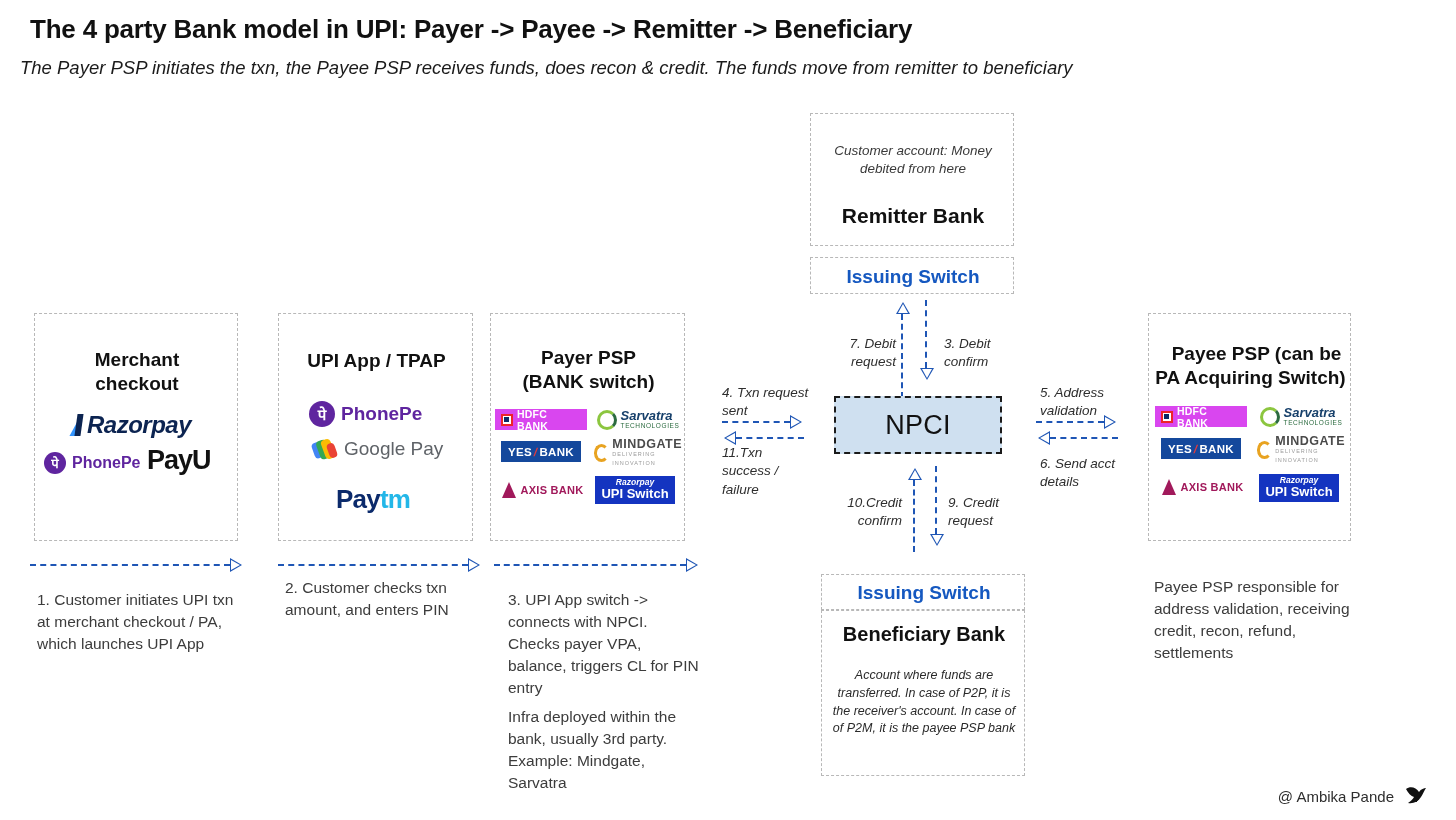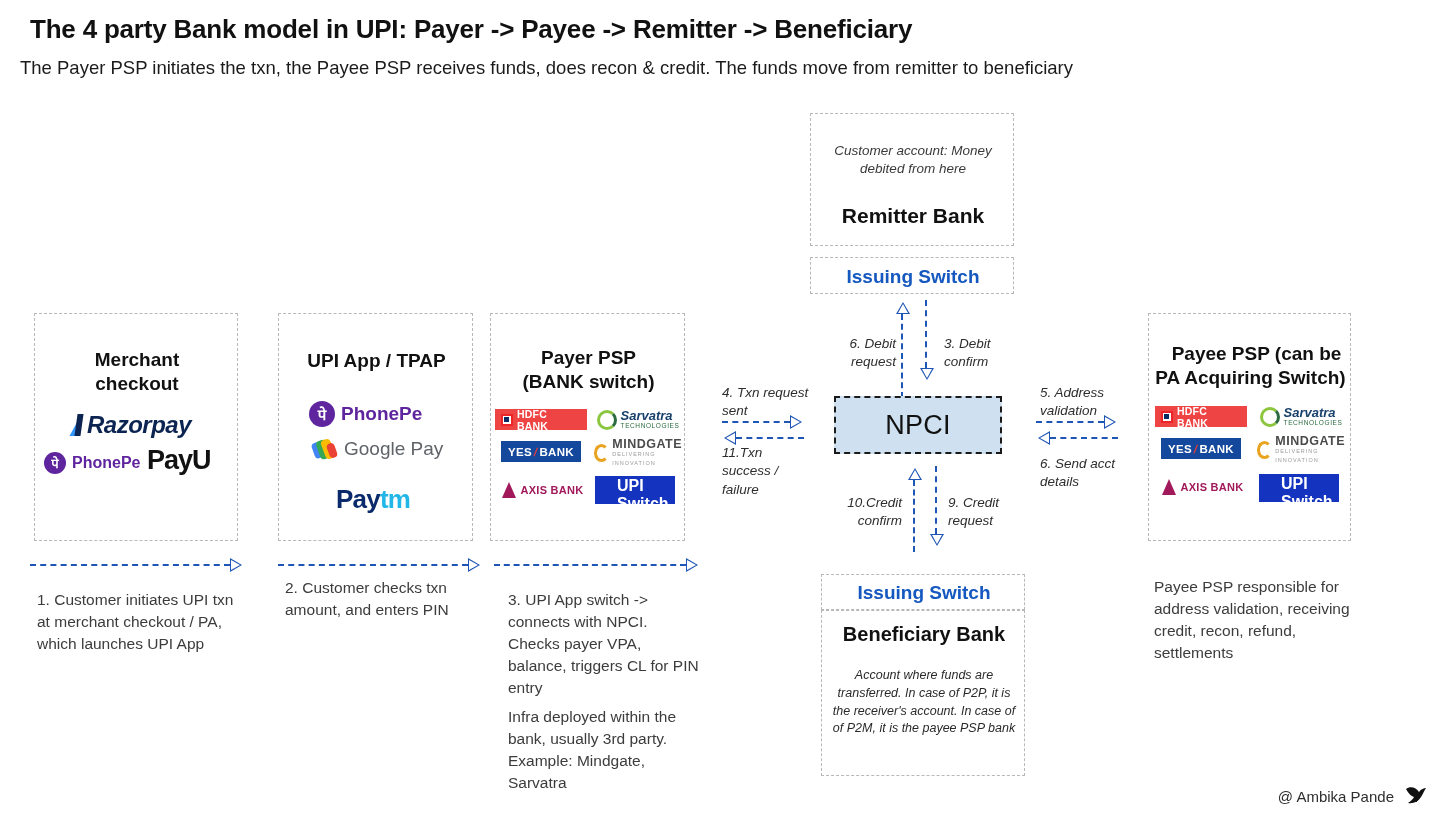--- a/index.html
+++ b/index.html
@@ -27,20 +27,21 @@
     left: 30px; top: 14px; width: 1320px;
     font-size: 26px;
     font-weight: bold;
     letter-spacing: -0.2px;
     color: #111111;
     white-space: nowrap;
   }
   .subtitle {
     left: 20px; top: 57px; width: 1360px;
     font-size: 18.5px;
+    font-style: italic;
     color: #1b1b1b;
     white-space: nowrap;
   }
 
   
   .dbox {
     border: 1.6px dashed #b8b8b8;
     box-sizing: border-box;
     background: #ffffff;
   }
@@ -162,21 +163,21 @@
   .paytm .a { color: #0b2a6b; }
   .paytm .b { color: #23b7e8; }
 
   
   .chip {
     position: absolute;
     display: flex; align-items: center; justify-content: center;
     box-sizing: border-box;
   }
   .hdfc {
-    background: #ef4444; color: #fff;
+    background: #d946ef; color: #fff;
     font-size: 10.5px; font-weight: bold; letter-spacing: 0.2px;
     gap: 4px; padding: 3px 6px;
   }
   .hdfc .sq {
     width: 12px; height: 12px; background: #fff;
     border: 2px solid #ed232a; box-sizing: border-box;
     display: flex; align-items: center; justify-content: center;
   }
   .hdfc .sq b { width: 5px; height: 5px; background: #0a2a66; display: block; }
 
@@ -211,21 +212,21 @@
     box-sizing: border-box;
   }
   .mg-t1 { font-size: 12.5px; font-weight: bold; color: #4b4b4b; letter-spacing: 0.5px; line-height: 1; }
   .mg-t2 { font-size: 5.5px; color: #9a9a9a; letter-spacing: 1px; line-height: 1.6; }
 
   .upiswitch {
     background: #1434c0; color: #fff; flex-direction: column;
     padding: 3px 6px; line-height: 1.15;
   }
   .upiswitch .r { font-size: 8.5px; font-weight: bold; font-style: italic; }
-  .upiswitch .s { font-size: 16px; font-weight: bold; margin-left: 16px; }
+  .upiswitch .s { font-size: 13px; font-weight: bold; }
   .hline {
     position: absolute; height: 0;
     border-top: 2px dashed #1f56b5;
   }
   .vline {
     position: absolute; width: 0;
     border-left: 2px dashed #1f56b5;
   }
   .ahead-r, .ahead-l, .ahead-u, .ahead-d {
     position: absolute; width: 0; height: 0;
@@ -304,21 +305,21 @@
 
   <div class="abs" style="left:896px; top:300px;">
     <div class="vline" style="left:5px; top:14px; height:84px;"></div>
     <div class="ahead-u" style="left:0px; top:2px;"></div>
   </div>
 
   <div class="abs" style="left:920px; top:300px;">
     <div class="vline" style="left:5px; top:0px; height:68px;"></div>
     <div class="ahead-d" style="left:0px; top:68px;"></div>
   </div>
-  <div class="abs step-label" style="left:830px; top:335px; width:66px; text-align:right;">6. Debit request</div>
+  <div class="abs step-label" style="left:830px; top:335px; width:66px; text-align:right;">7. Debit request</div>
   <div class="abs step-label" style="left:944px; top:335px; width:72px;">3. Debit confirm</div>
 
   <div class="abs dbox-dark npci" style="left:834px; top:396px; width:168px; height:58px;">NPCI</div>
 
   <div class="abs" style="left:908px; top:466px;">
     <div class="vline" style="left:5px; top:14px; height:72px;"></div>
     <div class="ahead-u" style="left:0px; top:2px;"></div>
   </div>
   <div class="abs" style="left:930px; top:466px;">
     <div class="vline" style="left:5px; top:0px; height:68px;"></div>

